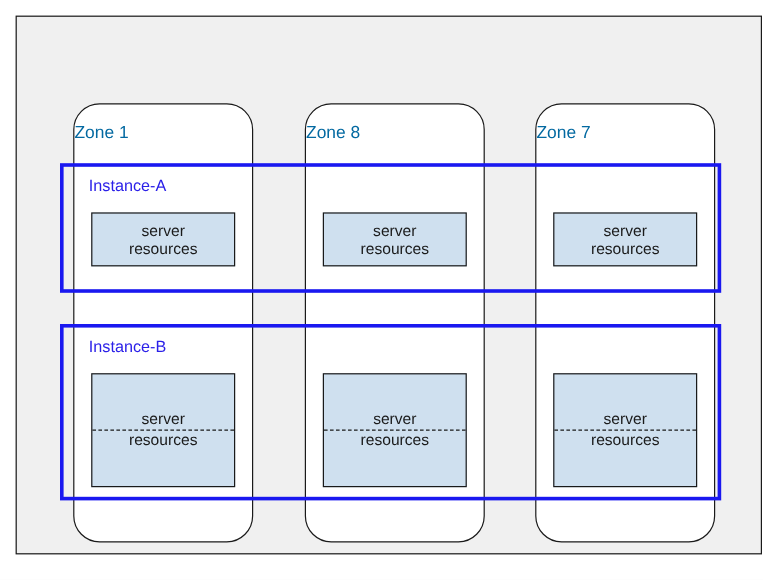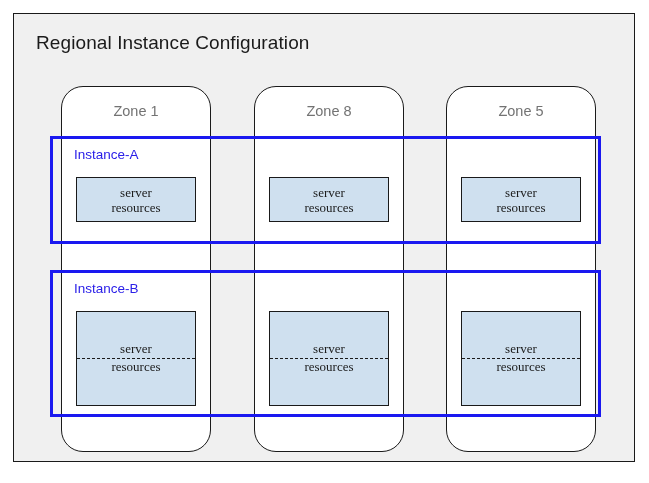--- a/index.html
+++ b/index.html
@@ -57,23 +57,22 @@
   }
   .zone-card.zone-1 { left: 47px; }
   .zone-card.zone-2 { left: 240px; }
   .zone-card.zone-3 { left: 432px; }
 
   .zone-label {
     position: absolute;
     top: 16px;
     left: 0;
     width: 100%;
-    text-align: center;
     font-size: 14.5px;
-    color: #737373;
+    color: #0369a1;
   }
 
   
   .instance-band {
     position: absolute;
     left: 36px;
     width: 551px;
     border: 3px solid #1a18f0;
     box-sizing: border-box;
     background: transparent;
@@ -114,21 +113,20 @@
   .resource-box.col-1 { left: 62px; }
   .resource-box.col-2 { left: 255px; }
   .resource-box.col-3 { left: 447px; }
 
   .res-text {
     font-size: 13px;
     color: #1a1a1a;
     line-height: 15px;
     text-align: center;
     white-space: nowrap;
-    font-family: Liberation Serif, serif;
   }
 
   
   .resource-box.kind-split .split-inner {
     position: absolute;
     left: 0;
     top: 0;
     width: 100%;
     height: 100%;
   }
@@ -154,32 +152,31 @@
     text-align: center;
   }
 </style>
 </head>
 <body>
 
 <div id="diagram-root">
 
   <div class="region-frame">
 
-    <div class="region-title">Regional Instance Configuration</div>
 
     <div class="zone-card zone-1">
       <div class="zone-label">Zone 1</div>
     </div>
 
     <div class="zone-card zone-2">
       <div class="zone-label">Zone 8</div>
     </div>
 
     <div class="zone-card zone-3">
-      <div class="zone-label">Zone 5</div>
+      <div class="zone-label">Zone 7</div>
     </div>
 
     <div class="instance-band band-a">
       <div class="instance-label">Instance-A</div>
     </div>
 
     <div class="instance-band band-b">
       <div class="instance-label">Instance-B</div>
     </div>
 

